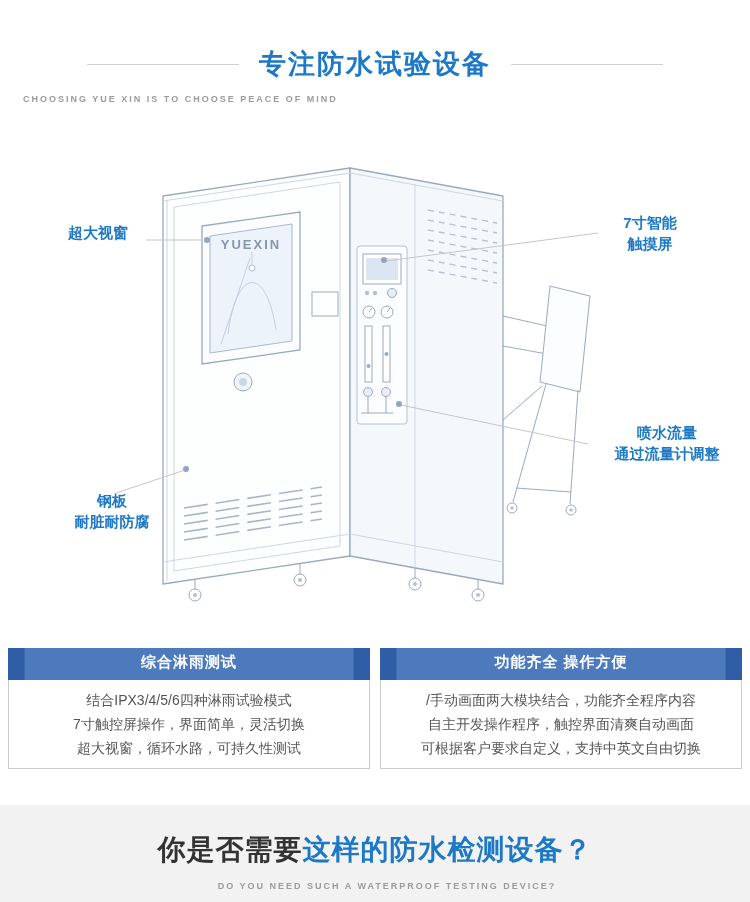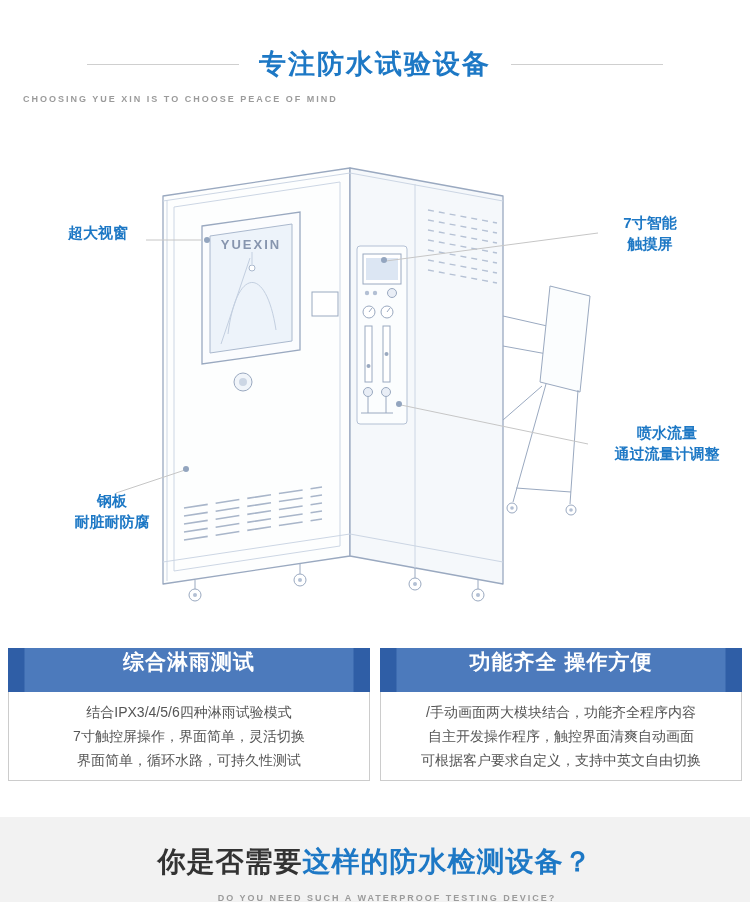--- a/index.html
+++ b/index.html
@@ -23,22 +23,22 @@
   .callout { position:absolute; color:#1d78c5; font-weight:bold; font-size:15px; line-height:21px; text-align:center; }
   #callout-window { left:50px; top:92px; width:96px; }
   #callout-touchscreen { left:600px; top:82px; width:100px; }
   #callout-flow { left:590px; top:292px; width:154px; }
   #callout-steel { left:60px; top:360px; width:104px; }
 
   
   .features { margin:6px 8px 0; display:flex; gap:10px; }
   .f-col { flex:1; }
   .f-head {
-    height:44px; line-height:27px; text-align:center; color:#fff;
-    font-size:21px; font-weight:bold; letter-spacing:1px;
+    height:32px; line-height:27px; text-align:center; color:#fff;
+    font-size:15px; font-weight:bold; letter-spacing:1px;
     background:linear-gradient(to right,#2f5ea6 0,#2f5ea6 16px,#4c7abc 17px,#4c7abc calc(100% - 17px),#2f5ea6 calc(100% - 16px));
   }
   .f-body { border:1px solid #cccccc; border-top:none; padding:8px 2px; text-align:center; }
   .f-body p { margin:0; font-size:14px; line-height:24px; color:#555; }
 
   
   .footer { margin-top:36px; height:101px; background:#f2f2f2; text-align:center; padding-top:26px; }
   .footer h2 { margin:0; font-size:28px; font-weight:bold; color:#333; letter-spacing:1px; }
   .footer h2 .accent { color:#1d78c5; }
   .footer .footer-sub { margin:12px 0 0; font-size:9px; letter-spacing:2px; color:#9b9b9b; font-weight:bold;padding-left:24px; }
@@ -192,21 +192,21 @@
       <div>耐脏耐防腐</div>
     </div>
   </div>
 
   <section class="features">
     <div class="f-col">
       <div class="f-head">综合淋雨测试</div>
       <div class="f-body">
         <p>结合IPX3/4/5/6四种淋雨试验模式</p>
         <p>7寸触控屏操作，界面简单，灵活切换</p>
-        <p>界面简单，循环水路，可持久性测试</p>
+        <p>超大视窗，循环水路，可持久性测试</p>
       </div>
     </div>
     <div class="f-col">
       <div class="f-head">功能齐全 操作方便</div>
       <div class="f-body">
         <p>/手动画面两大模块结合，功能齐全程序内容</p>
         <p>自主开发操作程序，触控界面清爽自动画面</p>
         <p>可根据客户要求自定义，支持中英文自由切换</p>
       </div>
     </div>

